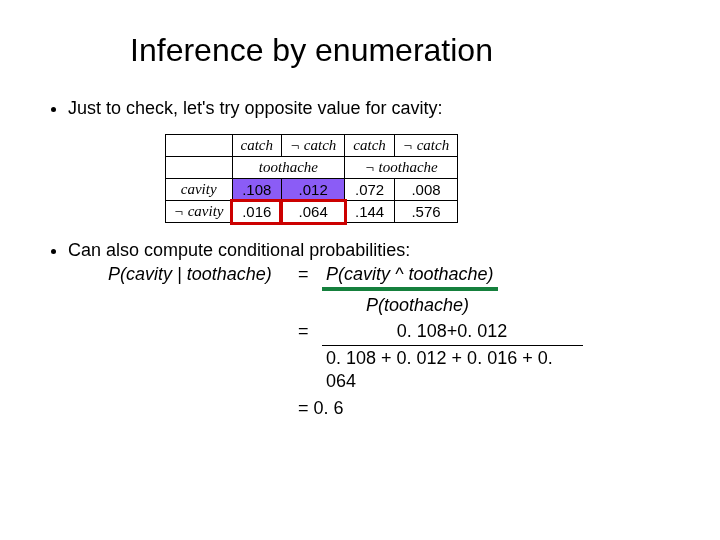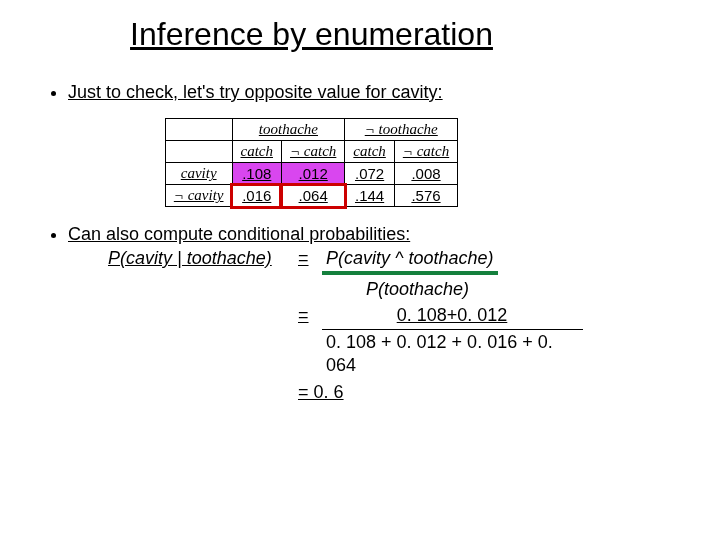--- a/index.html
+++ b/index.html
@@ -1,27 +1,27 @@
 <!DOCTYPE html>
 <html><head>
 <meta charset="utf-8">
 <style>
   * { box-sizing: border-box; margin: 0; padding: 0; }
   html, body { width: 720px; height: 540px; background: #fff; font-family: Arial, Helvetica, sans-serif; color: #000; }
-  .slide { width: 623px; height: 540px; padding: 8px 40px 20px 40px; position: relative; text-decoration: underline; }
+  .slide { width: 623px; height: 540px; padding: 24px 40px 20px 40px; position: relative; }
   .title { font-size: 32px; text-align: center; margin: 8px 0 28px 0; font-weight: normal; }
   ul.bullets { list-style: disc; padding-left: 28px; font-size: 18px; }
   ul.bullets > li { margin-bottom: 14px; line-height: 1.3; }
   .table-wrap { display: flex; justify-content: center; margin: 8px 0 16px 0; }
   table.ptable { border-collapse: collapse; font-family: 'Times New Roman', serif; font-size: 15px; }
   table.ptable td, table.ptable th { border: 1px solid #000; padding: 2px 8px; text-align: center; vertical-align: middle; height: 22px; }
   table.ptable th { font-weight: normal; font-style: italic; }
   table.ptable .rowlabel { font-style: italic; font-family: 'Times New Roman', serif; text-align: center; min-width: 56px; }
   table.ptable .val { font-family: Arial, sans-serif; min-width: 44px; }
-  .hl-cyan { background: #d946ef; }
+  .hl-cyan { background: #8b5cf6; }
   .hl-red-outline { outline: 3px solid #cc0000; outline-offset: -1px; }
   .eqblock { padding-left: 40px; }
   .eqline { display: flex; font-size: 18px; margin-bottom: 2px; align-items: flex-start; }
   .eqleft { width: 190px; flex-shrink: 0; }
   .eqmid { width: 24px; flex-shrink: 0; }
   .eqright { display: inline-block; }
   .frac-top { border-bottom: 4px solid #15803d; display: inline-block; padding: 0 4px 1px 4px; }
   .frac-bot { display: inline-block; padding: 1px 4px 0 4px; }
   .centered { text-align: center; display: block; }
   .italic { font-style: italic; }
@@ -35,29 +35,29 @@
 
   <ul class="bullets">
     <li>Just to check, let's try opposite value for cavity:</li>
   </ul>
 
   <div class="table-wrap">
     <table class="ptable">
       <tbody>
           <tr>
         <th></th>
-        <th colspan="2">toothache</th>
-        <th colspan="2">¬ toothache</th>
-      </tr>
-      <tr>
-        <th></th>
         <th>catch</th>
         <th>¬ catch</th>
         <th>catch</th>
         <th>¬ catch</th>
+      </tr>
+      <tr>
+        <th></th>
+        <th colspan="2">toothache</th>
+        <th colspan="2">¬ toothache</th>
       </tr>
       <tr>
         <td class="rowlabel">cavity</td>
         <td class="val hl-cyan">.108</td>
         <td class="val hl-cyan">.012</td>
         <td class="val">.072</td>
         <td class="val">.008</td>
       </tr>
       <tr>
         <td class="rowlabel">¬ cavity</td>

